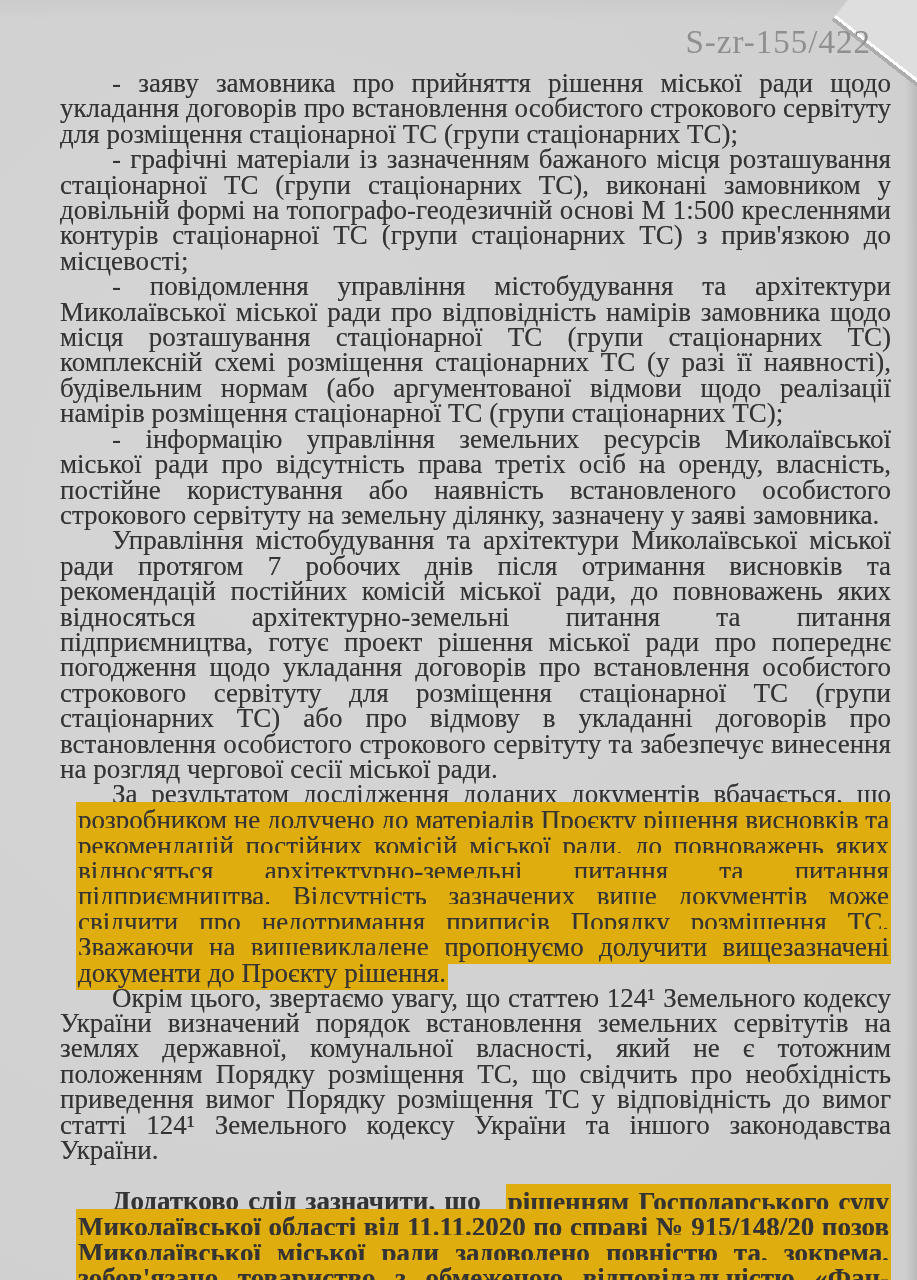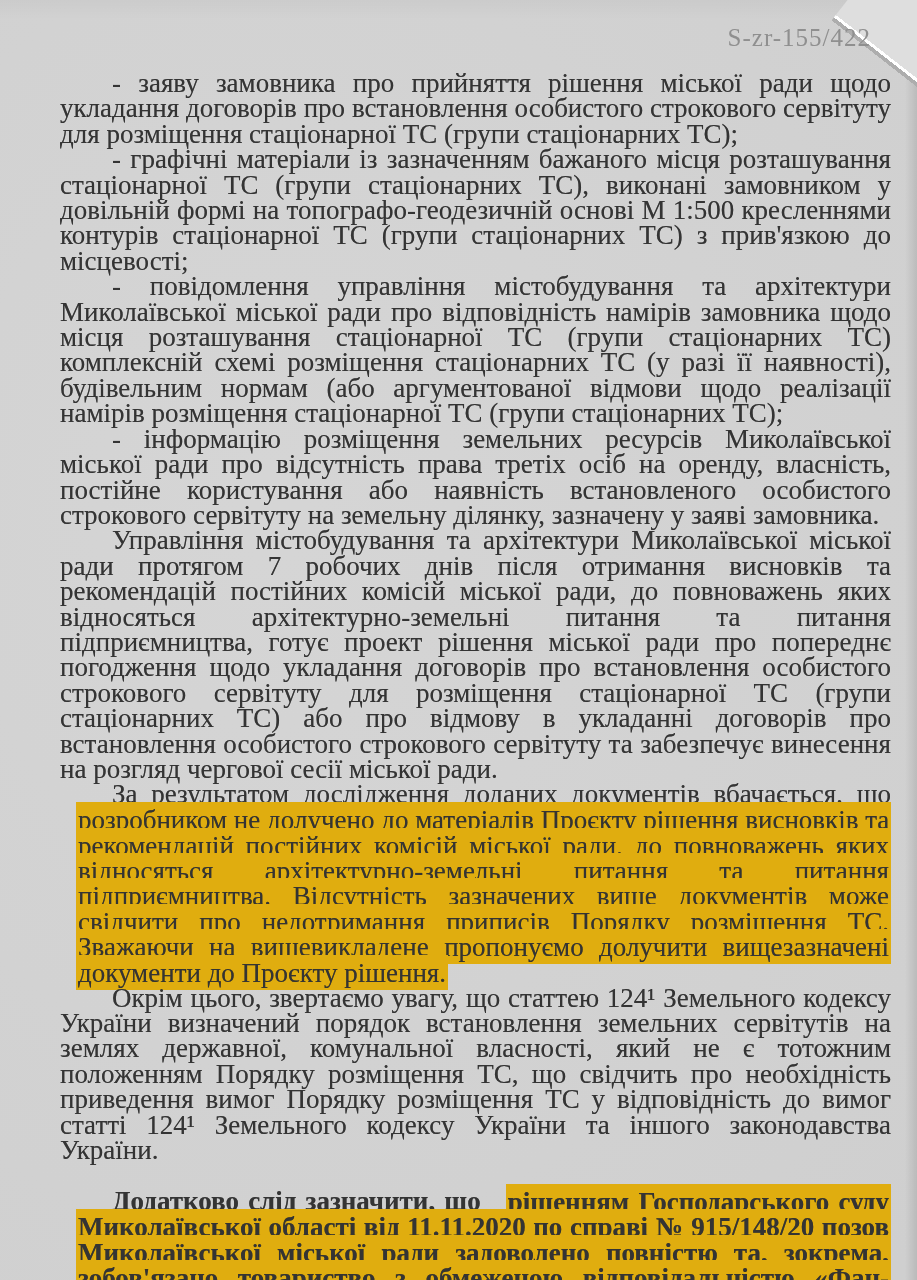--- a/index.html
+++ b/index.html
@@ -21,21 +21,21 @@
     pointer-events: none;
     background:
       linear-gradient(to left, rgba(0,0,0,0.10), rgba(0,0,0,0) 12px),
       linear-gradient(to bottom, rgba(0,0,0,0.03), rgba(0,0,0,0) 20px),
       radial-gradient(ellipse at 30% 40%, rgba(255,255,255,0.05), rgba(0,0,0,0.02));
   }
   .doc-number {
     position: absolute;
     top: 24px;
     right: 46px;
-    font-size: 25px;
+    font-size: 33px;
     letter-spacing: 1px;
     color: var(--stamp-color, #8f8f8f);
   }
   
   .corner-fold {
     position: absolute;
     top: -28px;
     right: -64px;
     width: 150px;
     height: 150px;
@@ -77,18 +77,18 @@
 <div class="scan-shade"></div>
 
 <div class="corner-fold"></div>
 
 <div class="doc-number">S-zr-155/422</div>
 
 <div class="doc-body">
     <p class="para"><span>- заяву замовника про прийняття рішення міської ради щодо укладання договорів про встановлення особистого строкового сервітуту для розміщення стаціонарної ТС (групи стаціонарних ТС);</span></p>
     <p class="para"><span>- графічні матеріали із зазначенням бажаного місця розташування стаціонарної ТС (групи стаціонарних ТС), виконані замовником у довільній формі на топографо-геодезичній основі М 1:500 кресленнями контурів стаціонарної ТС (групи стаціонарних ТС) з прив'язкою до місцевості;</span></p>
     <p class="para"><span>- повідомлення управління містобудування та архітектури Миколаївської міської ради про відповідність намірів замовника щодо місця розташування стаціонарної ТС (групи стаціонарних ТС) комплексній схемі розміщення стаціонарних ТС (у разі її наявності), будівельним нормам (або аргументованої відмови щодо реалізації намірів розміщення стаціонарної ТС (групи стаціонарних ТС);</span></p>
-    <p class="para"><span>- інформацію розміщення земельних ресурсів Миколаївської міської ради про відсутність права третіх осіб на оренду, власність, постійне користування або наявність встановленого особистого строкового сервітуту на земельну ділянку, зазначену у заяві замовника.</span></p>
+    <p class="para"><span>- інформацію управління земельних ресурсів Миколаївської міської ради про відсутність права третіх осіб на оренду, власність, постійне користування або наявність встановленого особистого строкового сервітуту на земельну ділянку, зазначену у заяві замовника.</span></p>
     <p class="para"><span>Управління містобудування та архітектури Миколаївської міської ради протягом 7 робочих днів після отримання висновків та рекомендацій постійних комісій міської ради, до повноважень яких відносяться архітектурно-земельні питання та питання підприємництва, готує проект рішення міської ради про попереднє погодження щодо укладання договорів про встановлення особистого строкового сервітуту для розміщення стаціонарної ТС (групи стаціонарних ТС) або про відмову в укладанні договорів про встановлення особистого строкового сервітуту та забезпечує винесення на розгляд чергової сесії міської ради.</span></p>
     <p class="para"><span>За результатом дослідження доданих документів вбачається, що </span><mark class="hl">розробником не долучено до матеріалів Проєкту рішення висновків та рекомендацій постійних комісій міської ради, до повноважень яких відносяться архітектурно-земельні питання та питання підприємництва. Відсутність зазначених вище документів може свідчити про недотримання приписів Порядку розміщення ТС. Зважаючи на вищевикладене пропонуємо долучити вищезазначені документи до Проєкту рішення.</mark></p>
     <p class="para"><span>Окрім цього, звертаємо увагу, що статтею 124¹ Земельного кодексу України визначений порядок встановлення земельних сервітутів на землях державної, комунальної власності, який не є тотожним положенням Порядку розміщення ТС, що свідчить про необхідність приведення вимог Порядку розміщення ТС у відповідність до вимог статті 124¹ Земельного кодексу України та іншого законодавства України.</span></p>
     <p class="para gap-before"><span>Додатково слід зазначити, що </span><mark class="hl">рішенням Господарського суду Миколаївської області від 11.11.2020 по справі № 915/148/20 позов Миколаївської міської ради задоволено повністю та, зокрема, зобов'язано товариство з обмеженою відповідальністю «Фан-клуб» звільнити самовільно зайняту земельну ділянку площею 41,3 кв.м, розташовану по вул. Московській, 37 у м. Миколаєві та повернути її Миколаївській міській раді у придатному для використання стані шляхом звільнення її від споруд та літнього майданчика.</mark></p>
   </div>
 
 </body></html>

